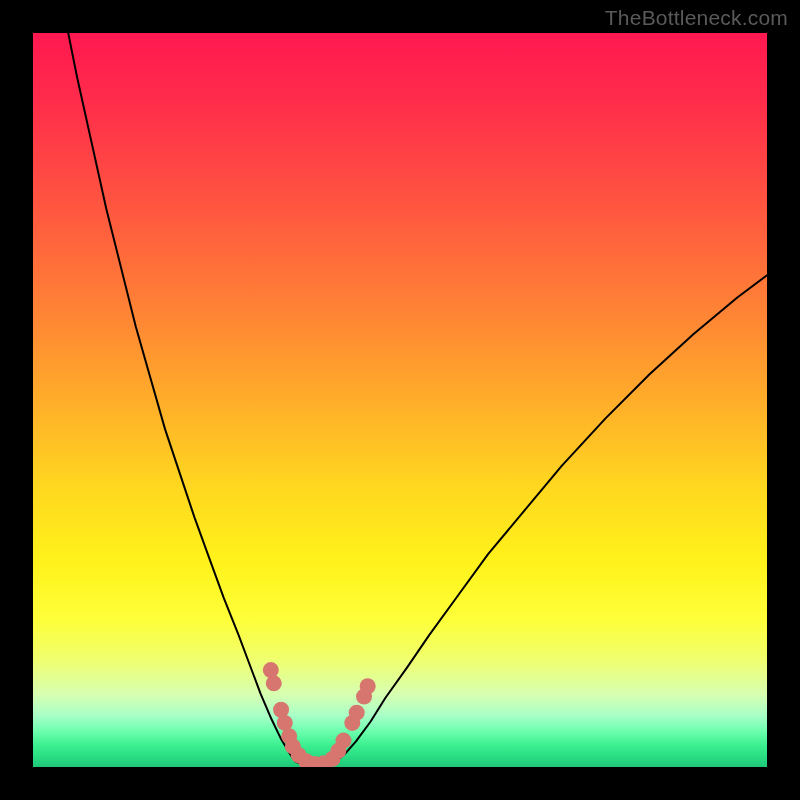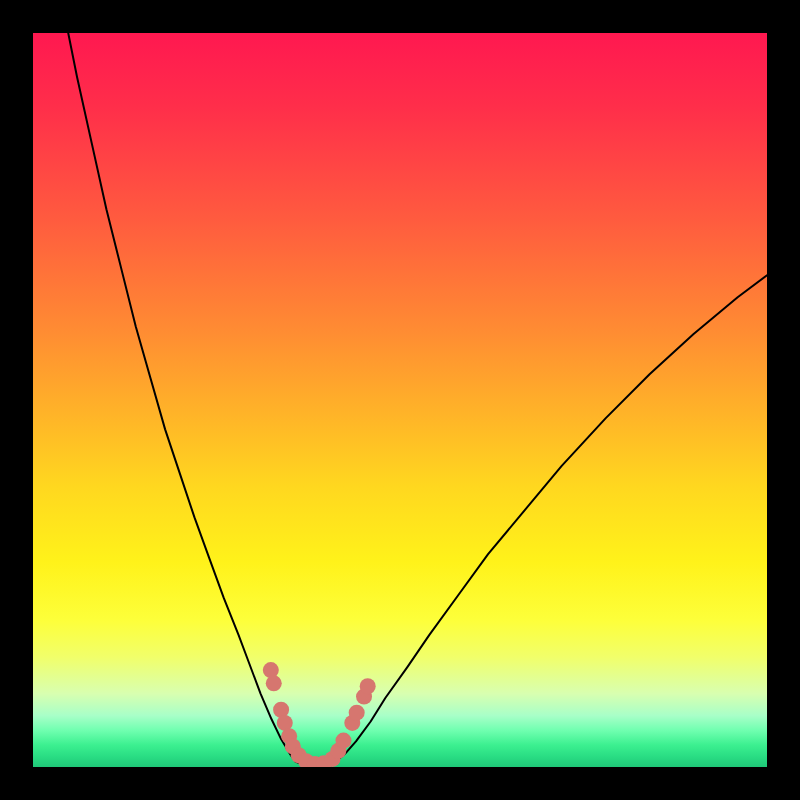--- a/index.html
+++ b/index.html
@@ -81,13 +81,14 @@
           <circle cx="299.47" cy="725.93" r="8" fill="#d6766f"></circle>
           <circle cx="305.34" cy="717.85" r="8" fill="#d6766f"></circle>
           <circle cx="310.48" cy="707.58" r="8" fill="#d6766f"></circle>
           <circle cx="319.29" cy="689.96" r="8" fill="#d6766f"></circle>
           <circle cx="323.69" cy="679.68" r="8" fill="#d6766f"></circle>
           <circle cx="331.03" cy="663.54" r="8" fill="#d6766f"></circle>
           <circle cx="334.70" cy="653.26" r="8" fill="#d6766f"></circle>
         </g>
     </svg>
   </div>
+  <div class="watermark">TheBottleneck.com</div>
 </div>
 
 </body></html>

